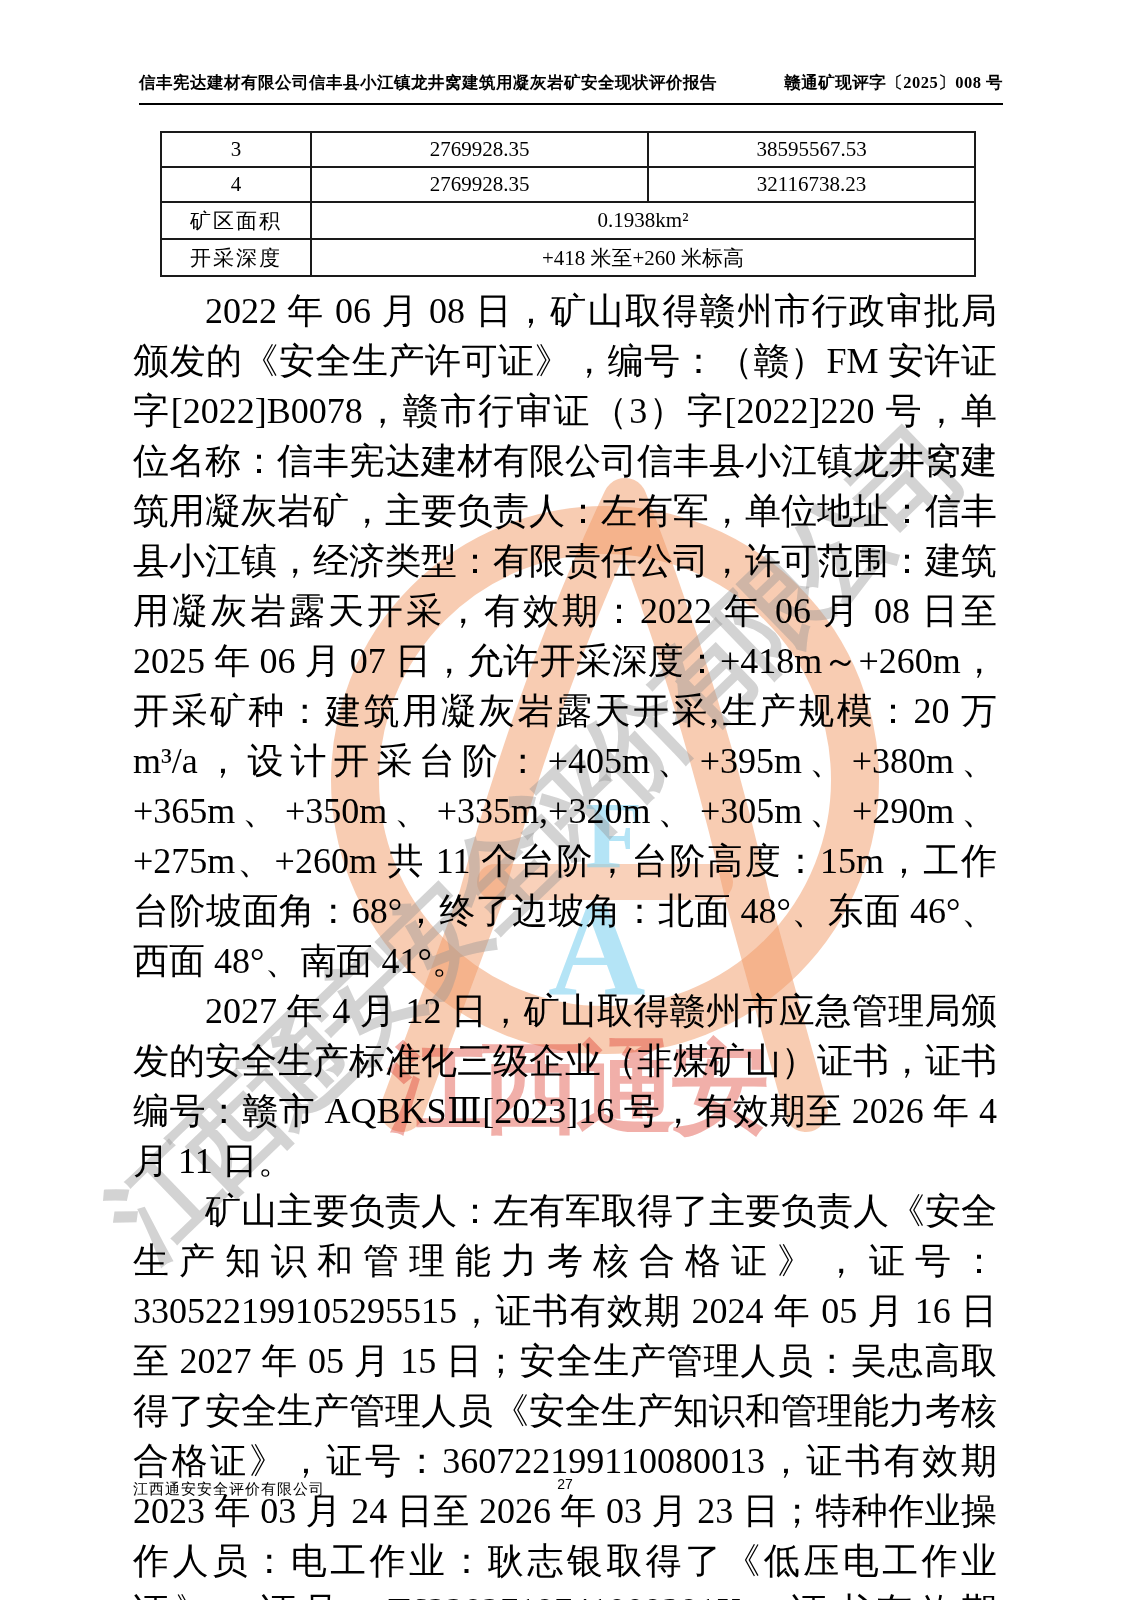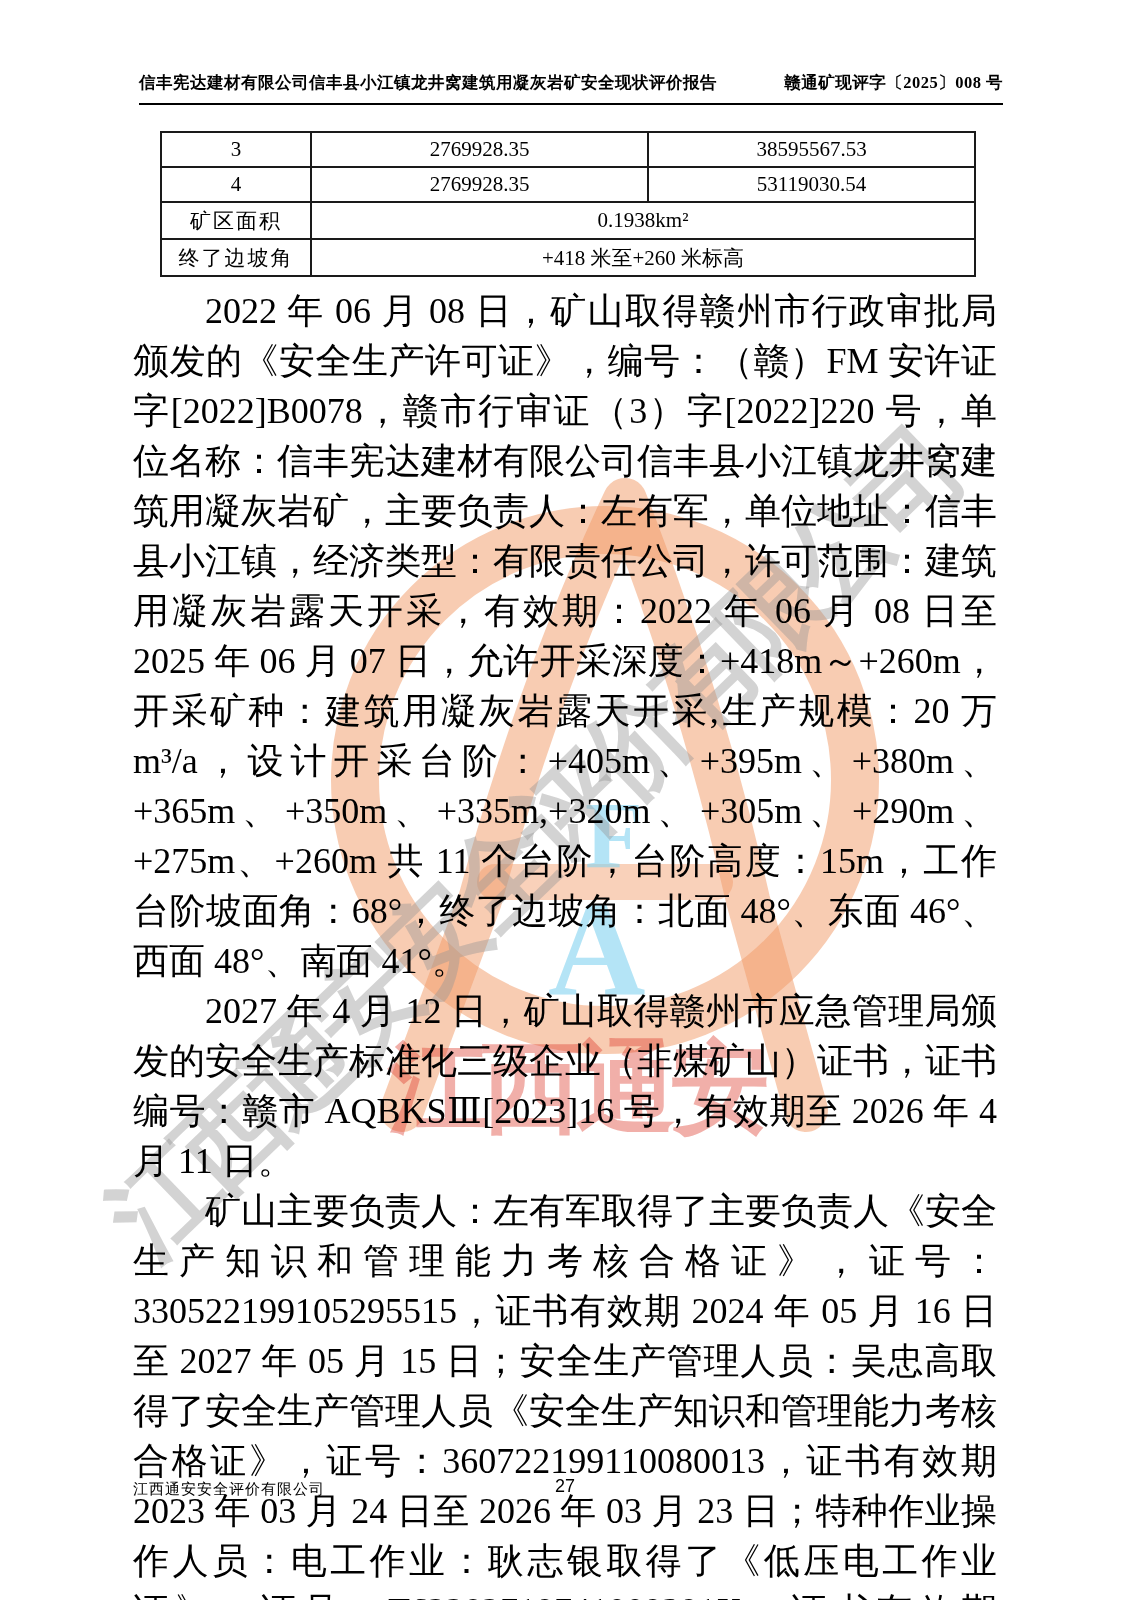--- a/index.html
+++ b/index.html
@@ -40,21 +40,21 @@
     font-size:36px; line-height:50px;
     text-align:justify; text-justify:inter-ideograph;
   }
   .body-text p { margin:0; text-indent:2em; }
   .footer {
     position:absolute; left:133px; top:1476px; width:864px; height:26px;
     font-size:15px;
   }
   .footer .company { position:absolute; left:0; top:4px; letter-spacing:1px; }
   .footer .pageno { position:absolute; left:50%; transform:translateX(-50%); top:0;
-                    font-size:18px; font-family:"Liberation Sans","DejaVu Sans",sans-serif; }
+                    font-size:14px; font-family:"Liberation Sans","DejaVu Sans",sans-serif; }
 </style>
 </head>
 <body>
 
 <div class="page">
 
   <svg class="wm-svg" viewBox="0 0 1131 1600" aria-hidden="true">
 
     <circle cx="605" cy="780" r="250" fill="none" stroke="rgba(242,153,102,0.50)" stroke-width="48"></circle>
 
@@ -79,28 +79,28 @@
     <table class="coord-table">
       <tbody>
         <tr>
           <td class="c1">3</td>
           <td class="c2">2769928.35</td>
           <td class="c3">38595567.53</td>
         </tr>
         <tr>
           <td class="c1">4</td>
           <td class="c2">2769928.35</td>
-          <td class="c3">53119030.54</td>
+          <td class="c3">32116738.23</td>
         </tr>
         <tr class="tall">
           <td class="c1 label">矿区面积</td>
           <td colspan="2">0.1938km²</td>
         </tr>
         <tr class="tall">
-          <td class="c1 label">终了边坡角</td>
+          <td class="c1 label">开采深度</td>
           <td colspan="2">+418 米至+260 米标高</td>
         </tr>
       </tbody>
     </table>
 
     <div class="body-text">
       <p>2022 年 06 月 08 日，矿山取得赣州市行政审批局颁发的《安全生产许可证》，编号：（赣）FM 安许证字[2022]B0078，赣市行审证（3）字[2022]220 号，单位名称：信丰宪达建材有限公司信丰县小江镇龙井窝建筑用凝灰岩矿，主要负责人：左有军，单位地址：信丰县小江镇，经济类型：有限责任公司，许可范围：建筑用凝灰岩露天开采，有效期：2022 年 06 月 08 日至 2025 年 06 月 07 日，允许开采深度：+418m～+260m，开采矿种：建筑用凝灰岩露天开采,生产规模：20 万 m³/a，设计开采台阶：+405m、+395m、+380m、+365m、+350m、+335m,+320m、+305m、+290m、+275m、+260m 共 11 个台阶，台阶高度：15m，工作台阶坡面角：68°，终了边坡角：北面 48°、东面 46°、西面 48°、南面 41°。</p>
       <p>2027 年 4 月 12 日，矿山取得赣州市应急管理局颁发的安全生产标准化三级企业（非煤矿山）证书，证书编号：赣市 AQBKSⅢ[2023]16 号，有效期至 2026 年 4 月 11 日。</p>
       <p>矿山主要负责人：左有军取得了主要负责人《安全生产知识和管理能力考核合格证》，证号：330522199105295515，证书有效期 2024 年 05 月 16 日至 2027 年 05 月 15 日；安全生产管理人员：吴忠高取得了安全生产管理人员《安全生产知识和管理能力考核合格证》，证号：360722199110080013，证书有效期 2023 年 03 月 24 日至 2026 年 03 月 23 日；特种作业操作人员：电工作业：耿志银取得了《低压电工作业证》，证号：T62282719741009391X，证书有效期 2024 年 01 月 29 日至 2030 年 01 月 28 日；焊接与热切割作业：张帆取得了《熔化焊接与热切割作业证》，证号：T360722198808100333，证书有效期 2023 年 12 月 25 日至 2029 年 12 月 24 日。</p>
     </div>

